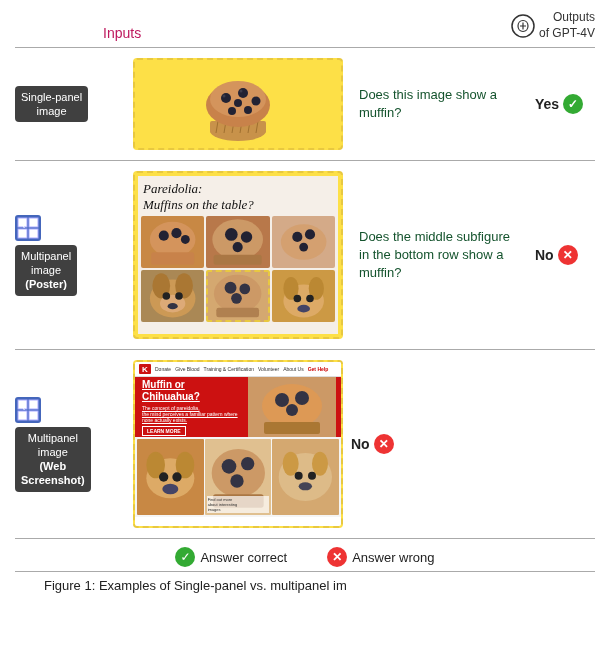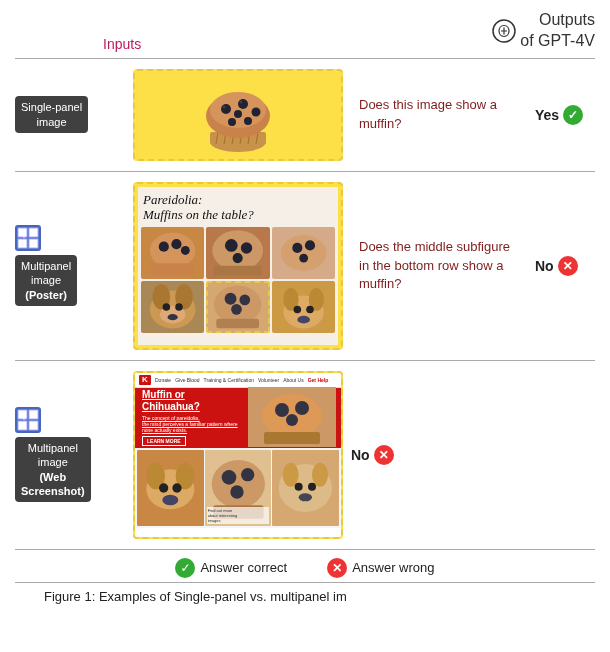--- a/index.html
+++ b/index.html
@@ -90,21 +90,21 @@
       display: flex;
       align-items: center;
       justify-content: center;
       background: #fde047;
     }
 
     
     .question-col {
       flex: 1;
       font-size: 13px;
-      color: #7f1d1d;
+      color: #14532d;
       line-height: 1.4;
       padding: 0 8px;
     }
 
     
     .answer-col {
       width: 60px;
       min-width: 60px;
       display: flex;
       align-items: center;
@@ -238,21 +238,21 @@
 
   <div class="header-row">
     <div class="header-inputs">Inputs</div>
     <div class="header-gpt">
 
       <svg class="gpt-logo" viewBox="0 0 24 24" fill="none">
         <circle cx="12" cy="12" r="11" stroke="#333" stroke-width="1.5"></circle>
         <path d="M12 6.5C9 6.5 7 9 7 12s2 5.5 5 5.5 5-2.5 5-5.5-2-5.5-5-5.5z" fill="none" stroke="#333" stroke-width="1.2"></path>
         <path d="M12 8.5v7M9 12h6" stroke="#333" stroke-width="1.2"></path>
       </svg>
-      <div style="font-size:16px;line-height:1.3;text-align:right;white-space:pre-line;">Outputs
+      <div style="font-size:12px;line-height:1.3;text-align:right;white-space:pre-line;">Outputs
 of GPT-4V</div>
     </div>
   </div>
 
   <div class="table-row">
     <div class="label-col">
       <div class="label-badge">Single-panel<br>image</div>
     </div>
     <div class="image-col" style="height:92px;">
 

